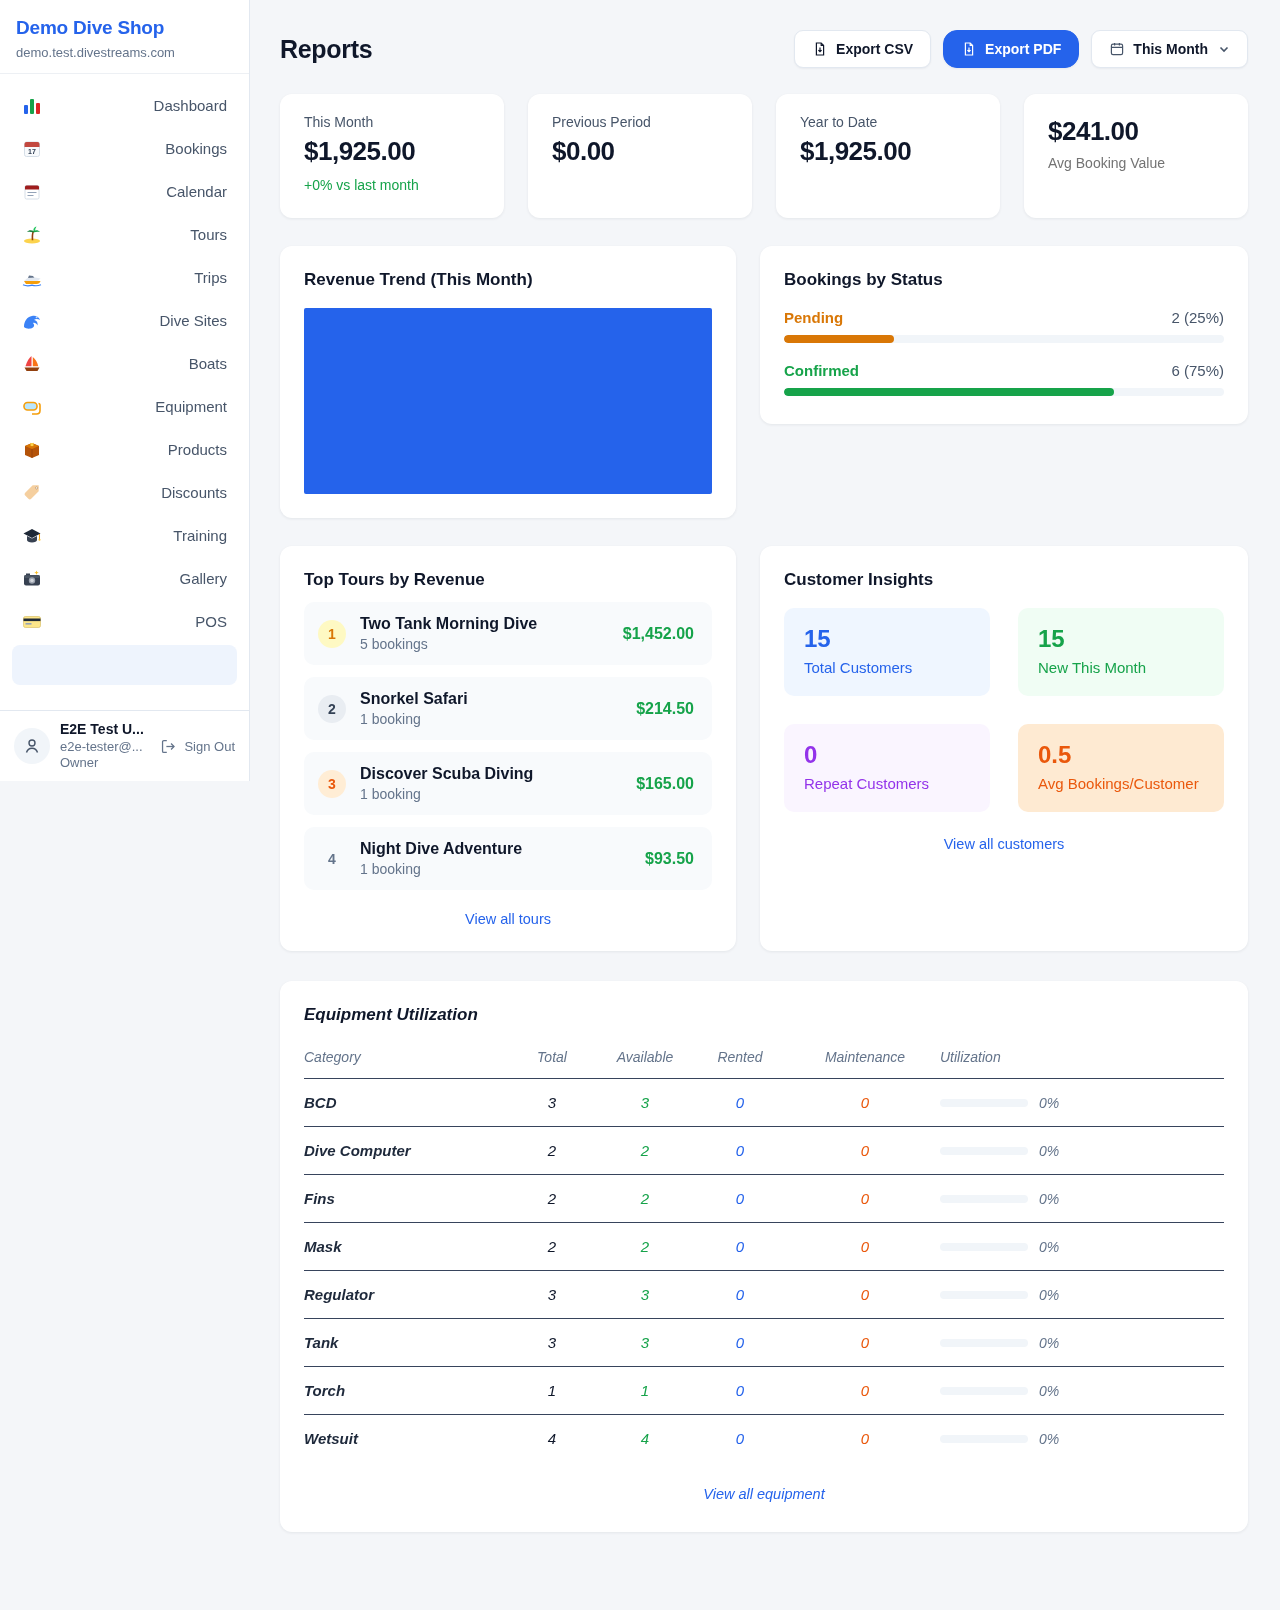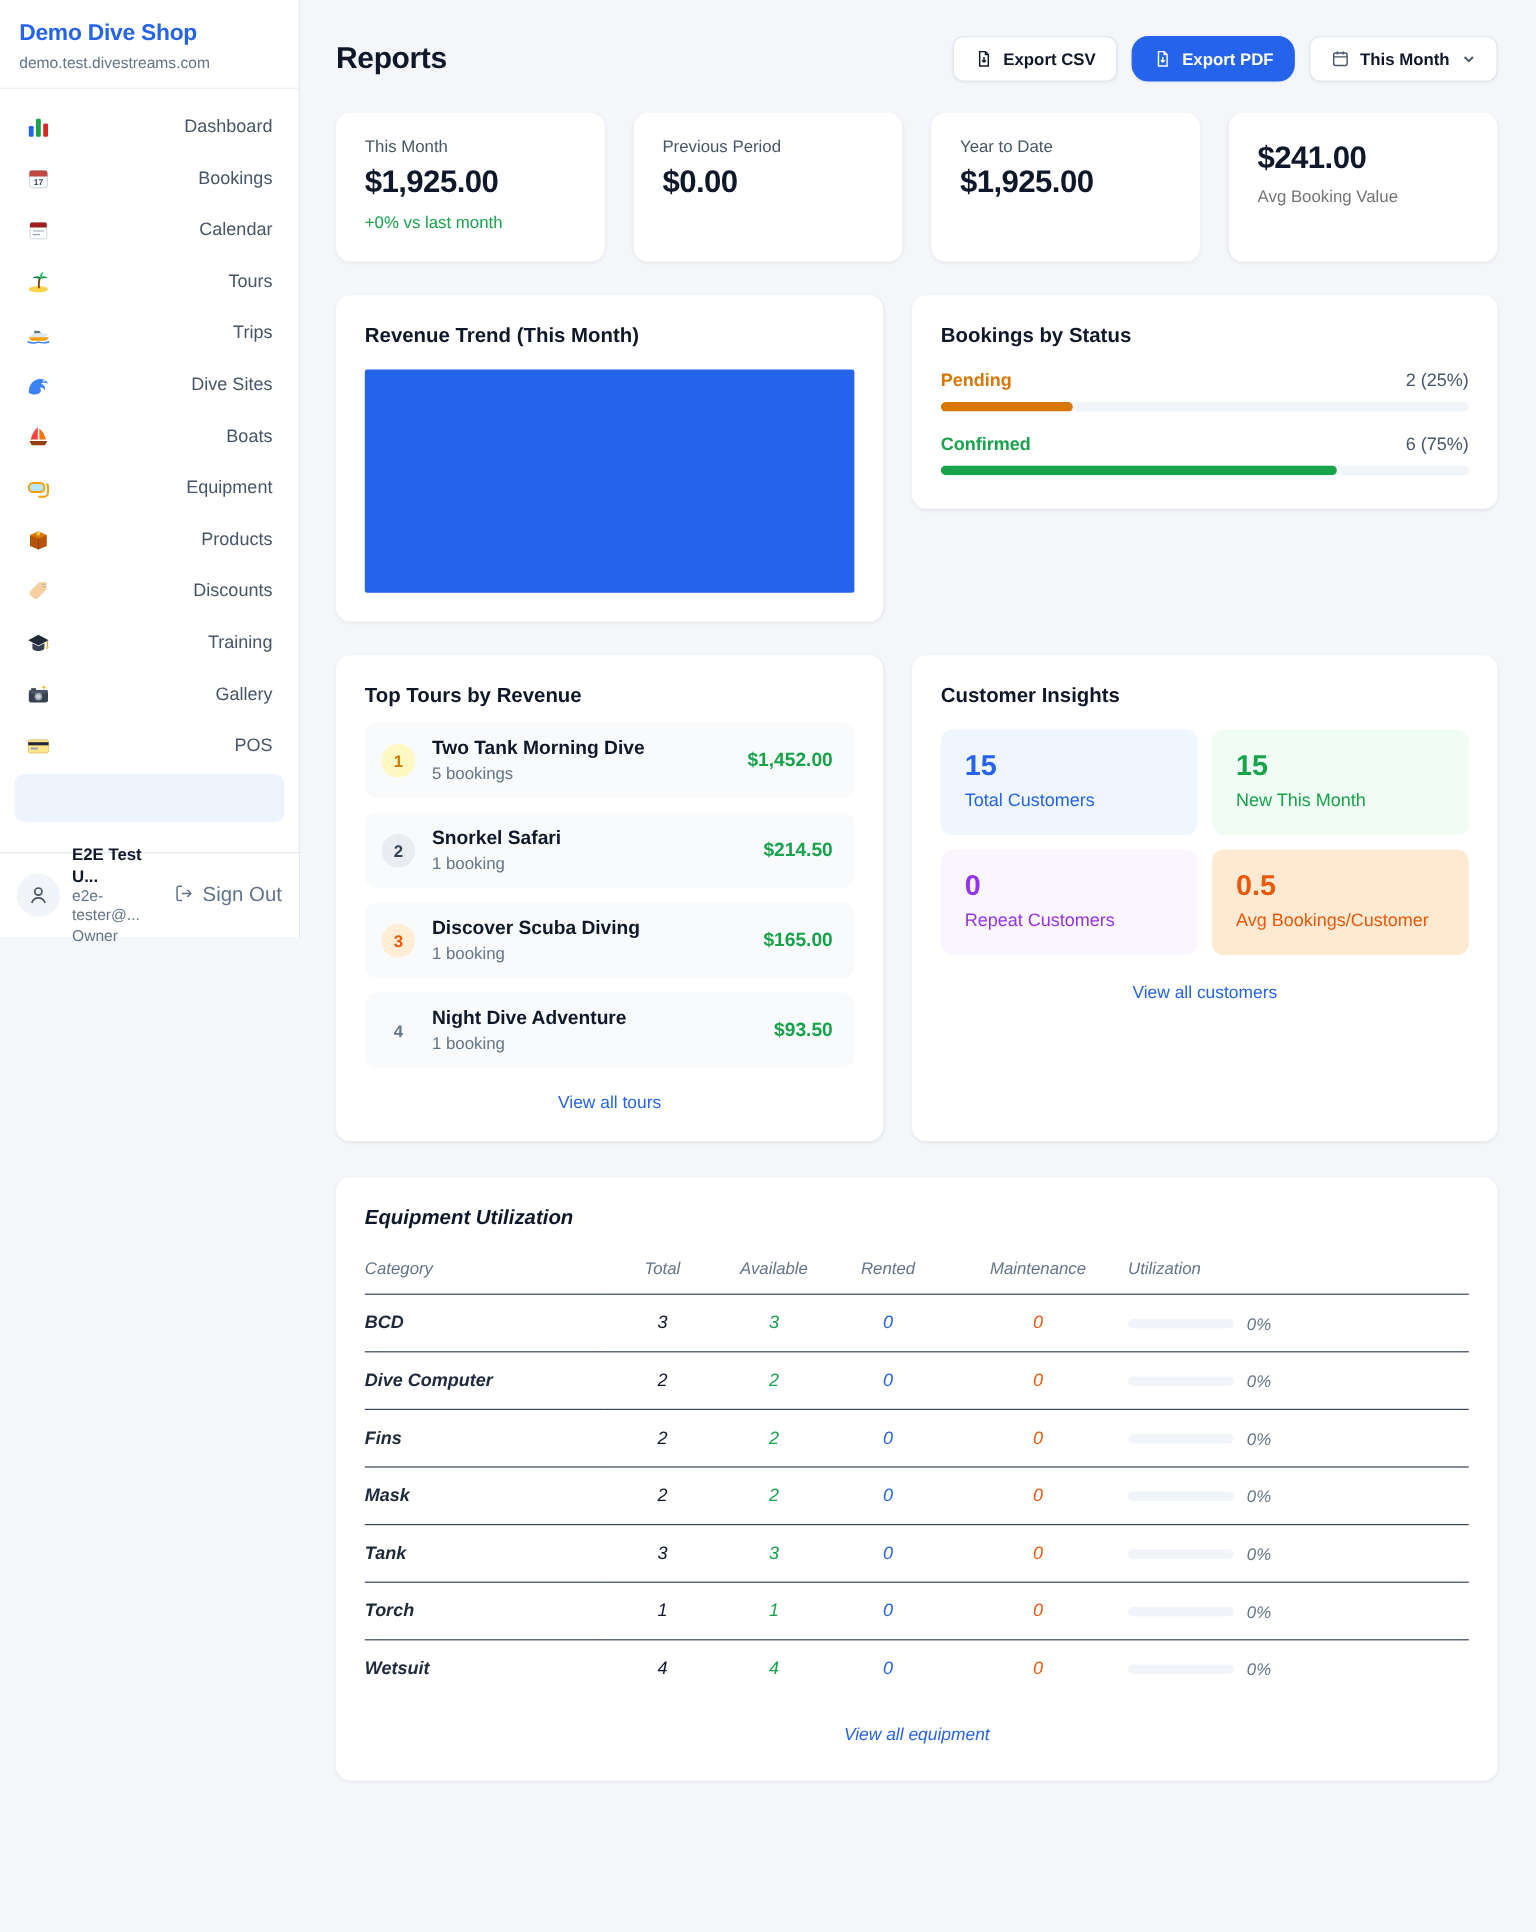--- a/index.html
+++ b/index.html
@@ -22,22 +22,22 @@
   .nav-peek { height:40px; margin:2px 0 0; border-radius:8px; background:#eef4fd; }
   .side-foot { position:absolute; bottom:0; left:0; width:100%; height:71px;
     border-top:1px solid #e2e8f0; background:#fff; display:flex; align-items:center;
     padding:0 14px; gap:10px; }
   .avatar { width:36px; height:36px; border-radius:50%; background:#f1f5f9;
     display:flex; align-items:center; justify-content:center; flex:0 0 36px; }
   .avatar svg { width:20px; height:20px; }
   .user-info { line-height:1.25; min-width:0; }
   .user-name { font-size:14px; font-weight:700; color:#0f172a; }
   .user-email,.user-role { font-size:13px; color:#64748b; }
-  .signout { margin-left:auto; display:flex; gap:7px;
-    color:#64748b; font-size:17px; cursor:pointer; white-space:nowrap; }
+  .signout { margin-left:auto; display:flex; align-items:center; gap:7px;
+    color:#64748b; font-size:13px; cursor:pointer; white-space:nowrap; }
   .signout svg { width:17px; height:17px; }
 
   
   .main { margin-left:250px; width:1030px; padding:30px 32px 0 30px; }
   .page-head { display:flex; align-items:center; justify-content:space-between;gap:12px; }
   .page-title { font-size:25px; font-weight:700; letter-spacing:-0.3px; color:#0f172a; }
   .head-actions { display:flex; gap:12px; }
   .btn { height:38px; padding:0 17px; border-radius:9px; background:#fff;
     border:1px solid #e2e8f0; box-shadow:0 1px 2px rgba(15,23,42,.05);
     display:inline-flex; align-items:center; gap:8px; font-size:14px; font-weight:600;
@@ -86,21 +86,21 @@
   .rank.r2 { background:#e9edf2; color:#334155; }
   .rank.r3 { background:#ffedd5; color:#ea580c; }
   .rank.r4 { background:transparent; color:#64748b; }
   .tour-name { font-size:16px; font-weight:600; color:#0f172a; }
   .tour-sub { font-size:14px; color:#64748b; margin-top:3px; }
   .tour-rev { margin-left:auto; font-size:16px; font-weight:700; color:#16a34a; white-space:nowrap; }
   .view-link { display:block; text-align:center; color:#2563eb; font-size:14.5px;
     margin-top:21px; text-decoration:none; cursor:pointer; }
 
   .insights-card { padding:24px; }
-  .ins-grid { margin-top:18px; display:grid; grid-template-columns:1fr 1fr; gap:12px; }
+  .ins-grid { margin-top:18px; display:grid; grid-template-columns:1fr 1fr; gap:28px; }
   .ins { border-radius:10px; padding:17px 20px; height:88px; }
   .ins-num { font-size:24px; font-weight:700; }
   .ins-label { font-size:15px; margin-top:6px; }
   .ins.blue   { background:#eff6ff; } .ins.blue .ins-num,.ins.blue .ins-label { color:#2563eb; }
   .ins.green  { background:#f0fdf4; } .ins.green .ins-num,.ins.green .ins-label { color:#16a34a; }
   .ins.purple { background:#faf5ff; } .ins.purple .ins-num,.ins.purple .ins-label { color:#9333ea; }
   .ins.orange { background:#feead2; } .ins.orange .ins-num,.ins.orange .ins-label { color:#ea580c; }
   .insights-card .view-link { margin-top:24px; }
 
   
@@ -503,20 +503,33 @@
           <td class="rent">0</td>
           <td class="maint">0</td>
           <td class="util">
               <span class="util-wrap">
                 <span class="util-bar"></span>
                 <span class="util-pct">0%</span>
               </span>
             </td>
         </tr>
         <tr>
+          <td class="cat">Regulator</td>
+          <td>3</td>
+          <td class="avail">3</td>
+          <td class="rent">0</td>
+          <td class="maint">0</td>
+          <td class="util">
+              <span class="util-wrap">
+                <span class="util-bar"></span>
+                <span class="util-pct">0%</span>
+              </span>
+            </td>
+        </tr>
+        <tr>
           <td class="cat">Tank</td>
           <td>3</td>
           <td class="avail">3</td>
           <td class="rent">0</td>
           <td class="maint">0</td>
           <td class="util">
               <span class="util-wrap">
                 <span class="util-bar"></span>
                 <span class="util-pct">0%</span>
               </span>

